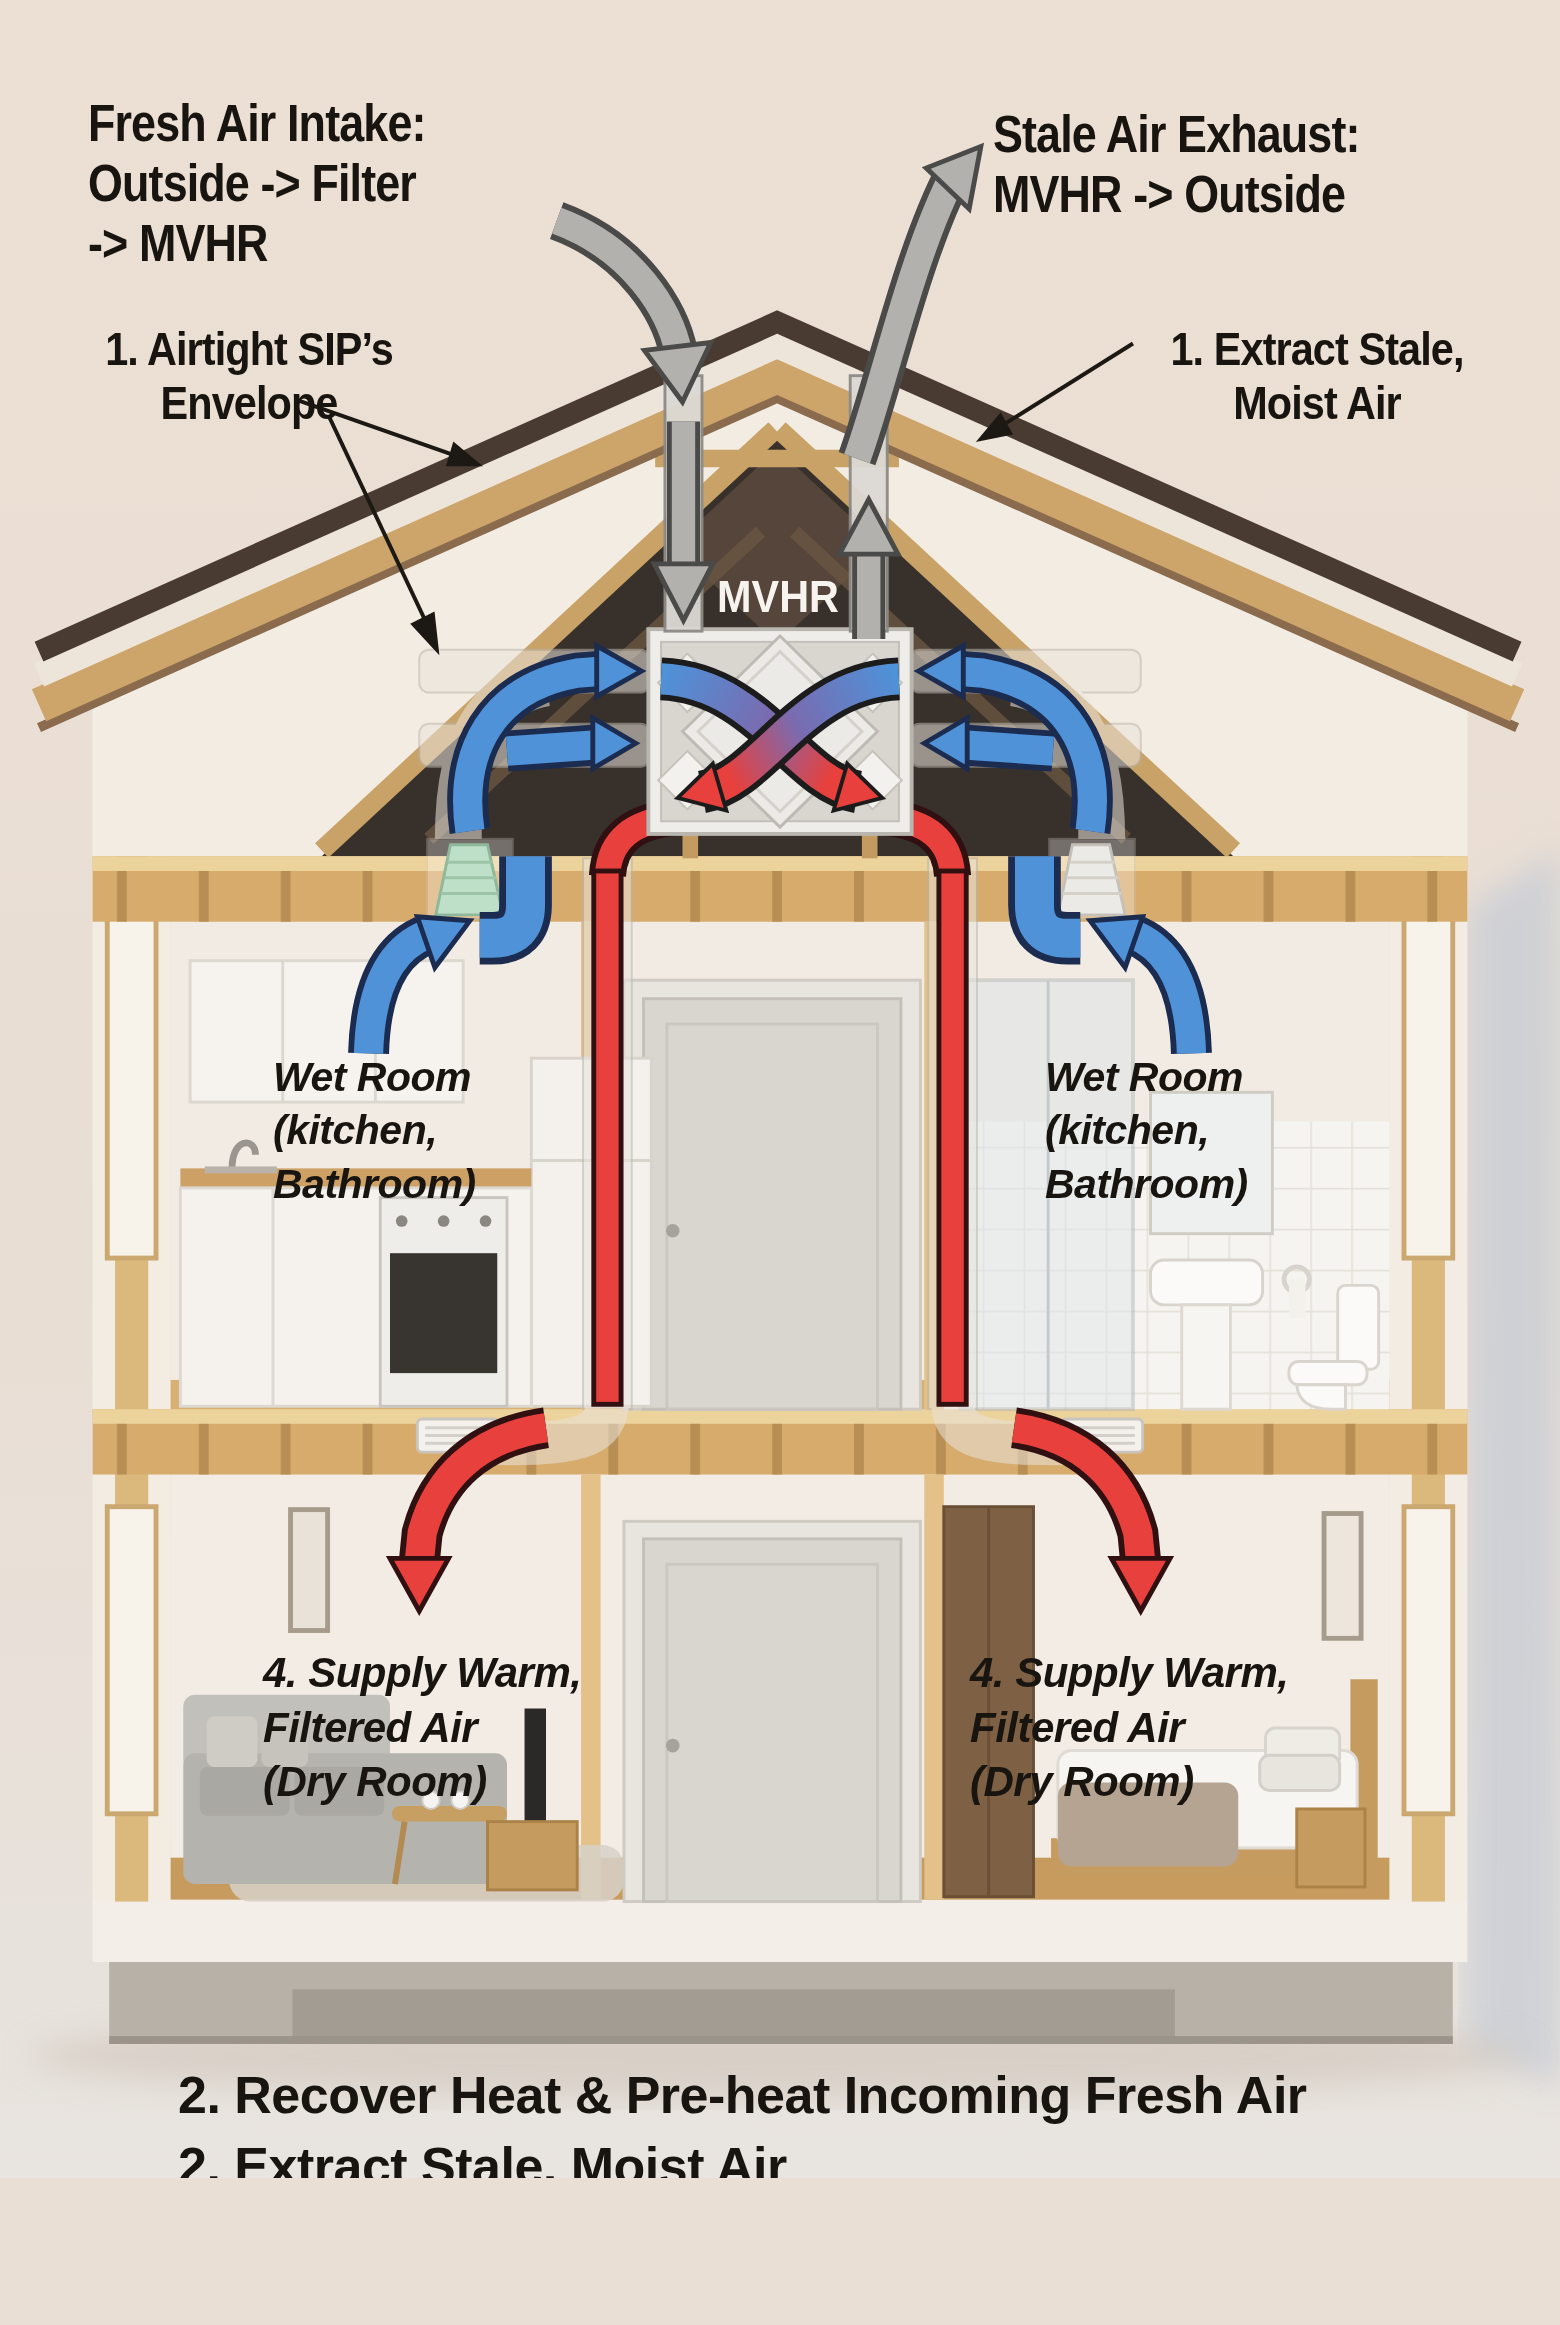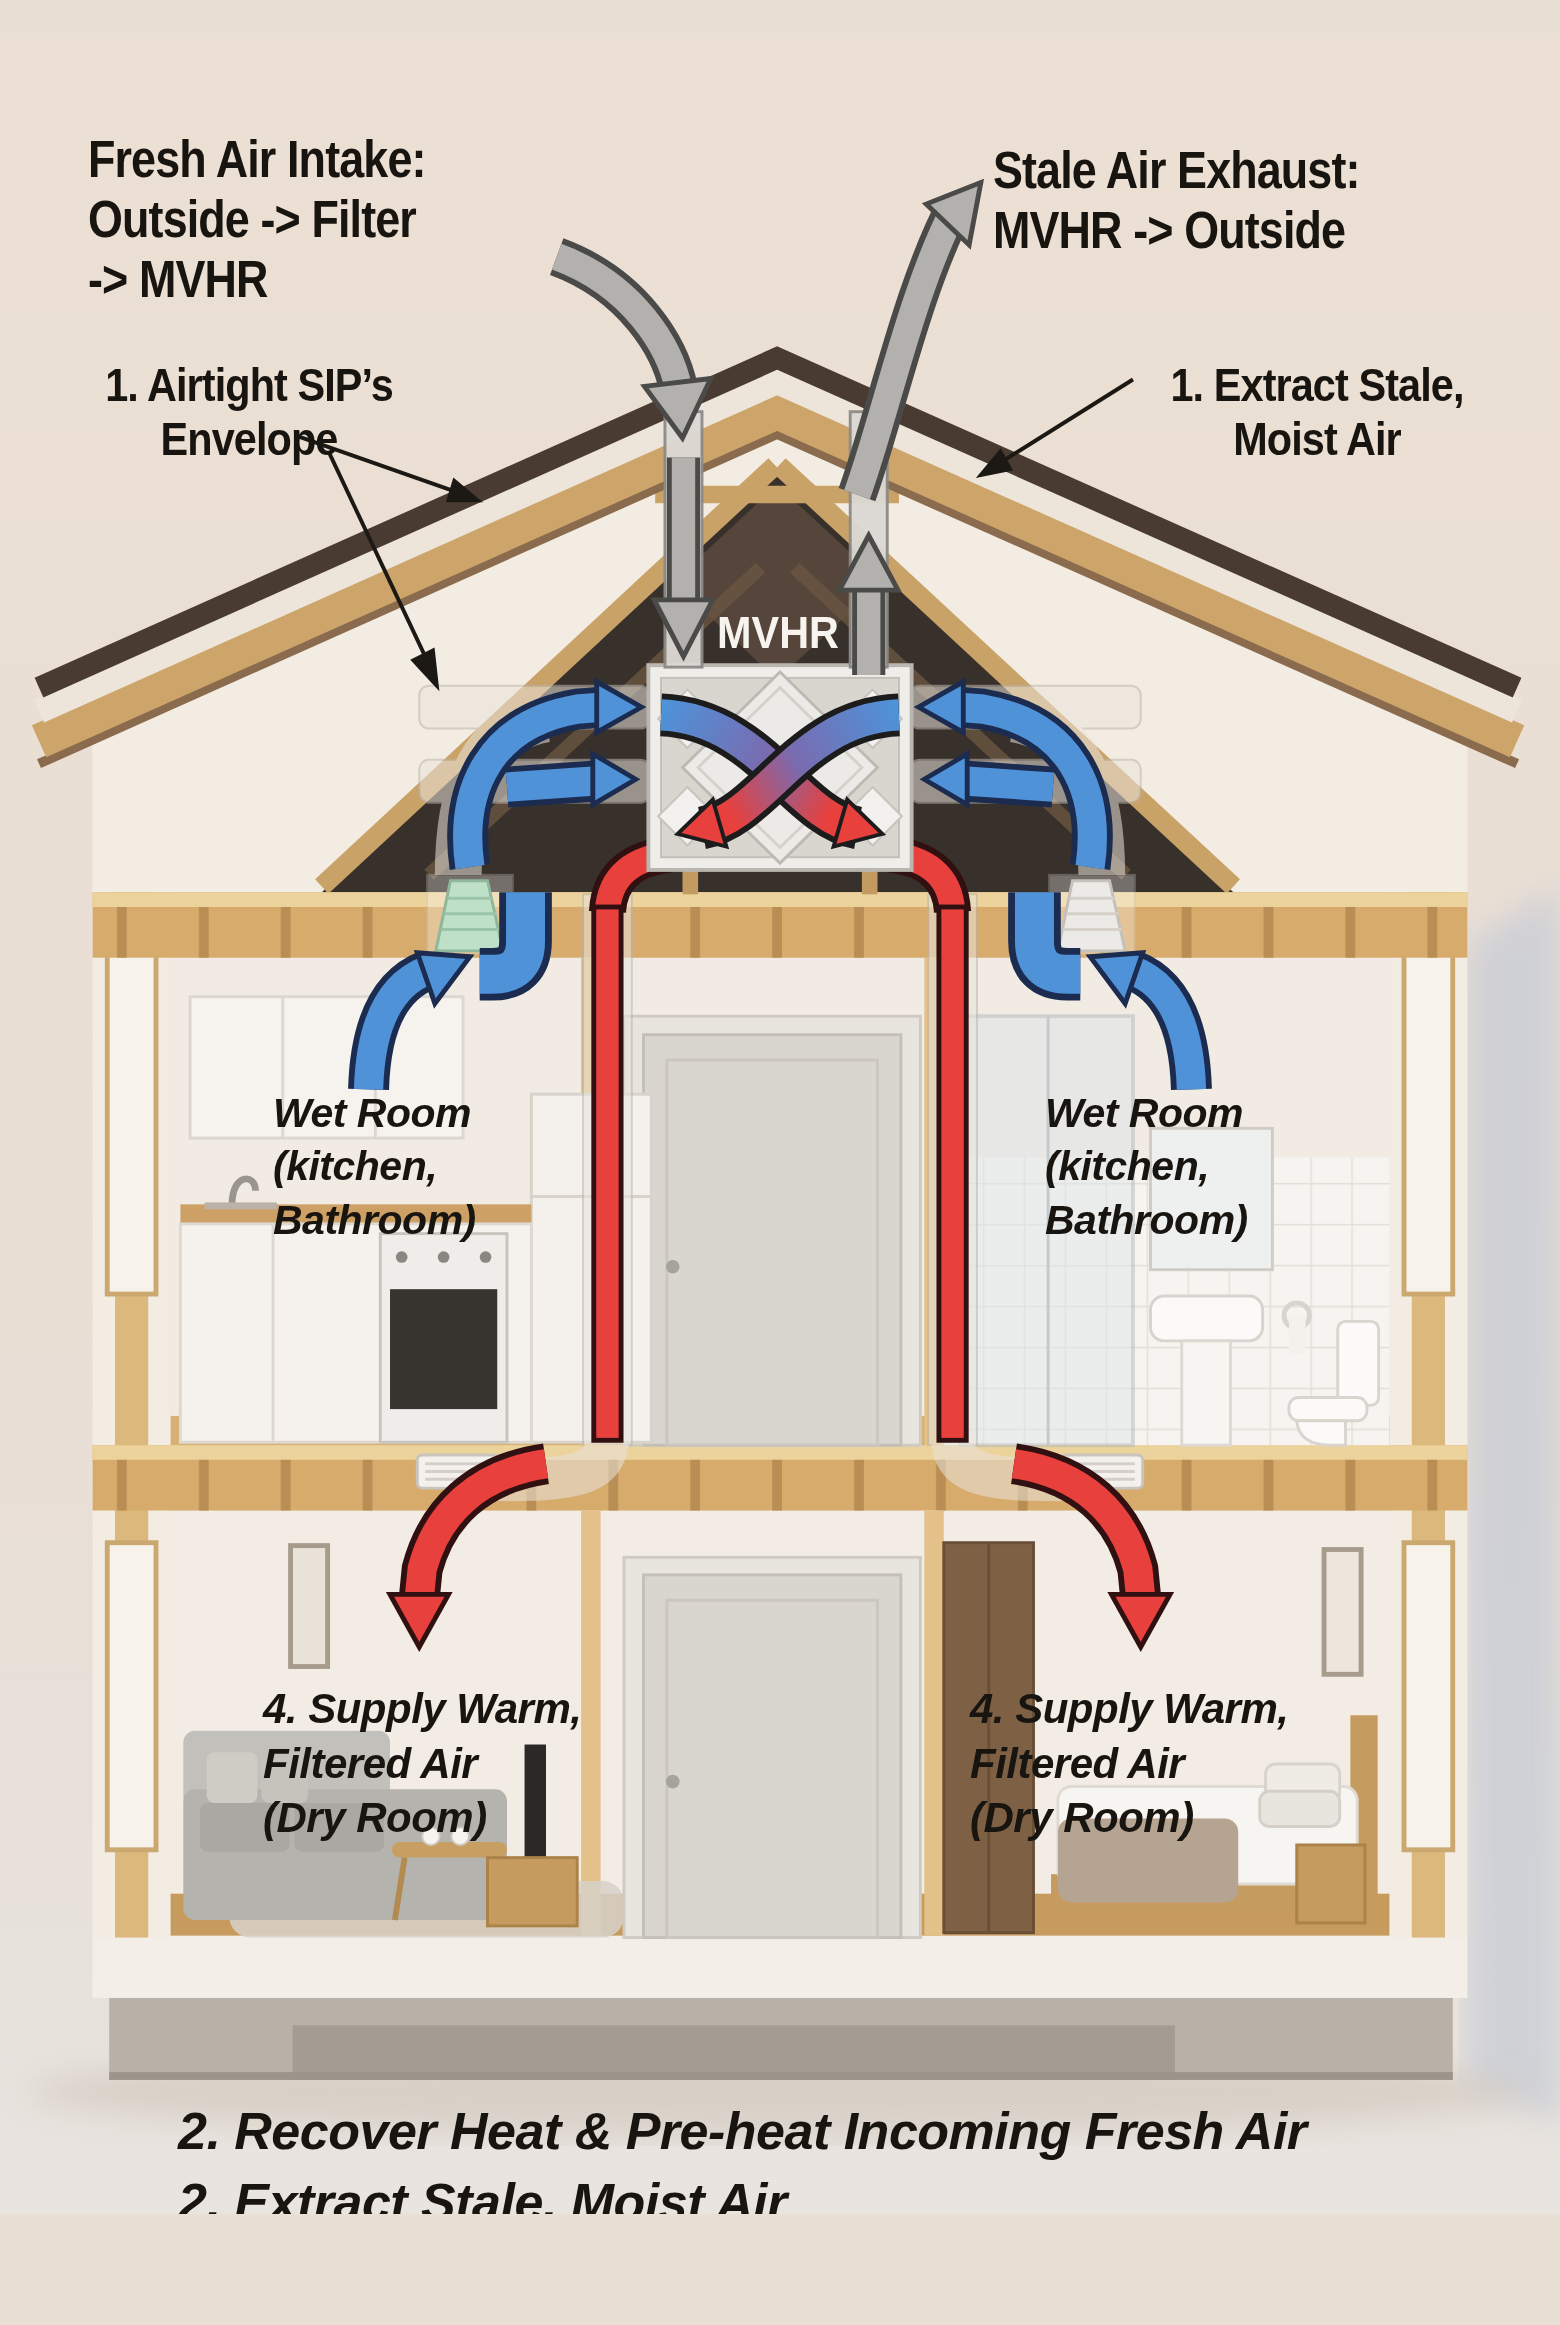--- a/index.html
+++ b/index.html
@@ -1,28 +1,28 @@
 <!DOCTYPE html>
 <html><head>
 <meta charset="utf-8">
 <style>
   html,body{margin:0;padding:0;background:#e9dfd5;}
   .stage{position:relative;width:1560px;height:2178px;overflow:hidden;
-         font-family:"Liberation Sans","DejaVu Sans",sans-serif;color:#18140f;margin-top:36px;}
+         font-family:"Liberation Sans","DejaVu Sans",sans-serif;color:#18140f;}
   .stage svg{position:absolute;left:0;top:0;}
   .ann{position:absolute;font-weight:700;line-height:1.18;letter-spacing:-1px;
        transform:scaleX(0.88);transform-origin:left top;white-space:nowrap;}
   .ann.centered{transform:scaleX(0.90);transform-origin:center top;text-align:center;}
   .ann div{white-space:nowrap;}
   .roomlabel{position:absolute;font-weight:700;text-align:left;line-height:1.30;
              letter-spacing:-0.5px;white-space:nowrap;font-style:italic;}
   .mvhr-label{position:absolute;font-weight:700;color:#f7f4ef;text-align:center;
               transform:scaleX(0.92);transform-origin:center top;letter-spacing:0;}
   .legend{position:absolute;left:178px;top:2060px;font-weight:700;font-size:52px;
-          line-height:71px;letter-spacing:-0.5px;font-style:italic;}
+          line-height:71px;letter-spacing:-0.5px;}
 </style>
 </head>
 <body>
 
 <div class="stage">
 
 <svg width="1560" height="2326" viewBox="0 0 1600 2385">
   <defs>
     <linearGradient id="xflow1" gradientUnits="userSpaceOnUse" x1="678" y1="696" x2="905" y2="818">
       <stop offset="0" stop-color="#4e92d8"></stop>

